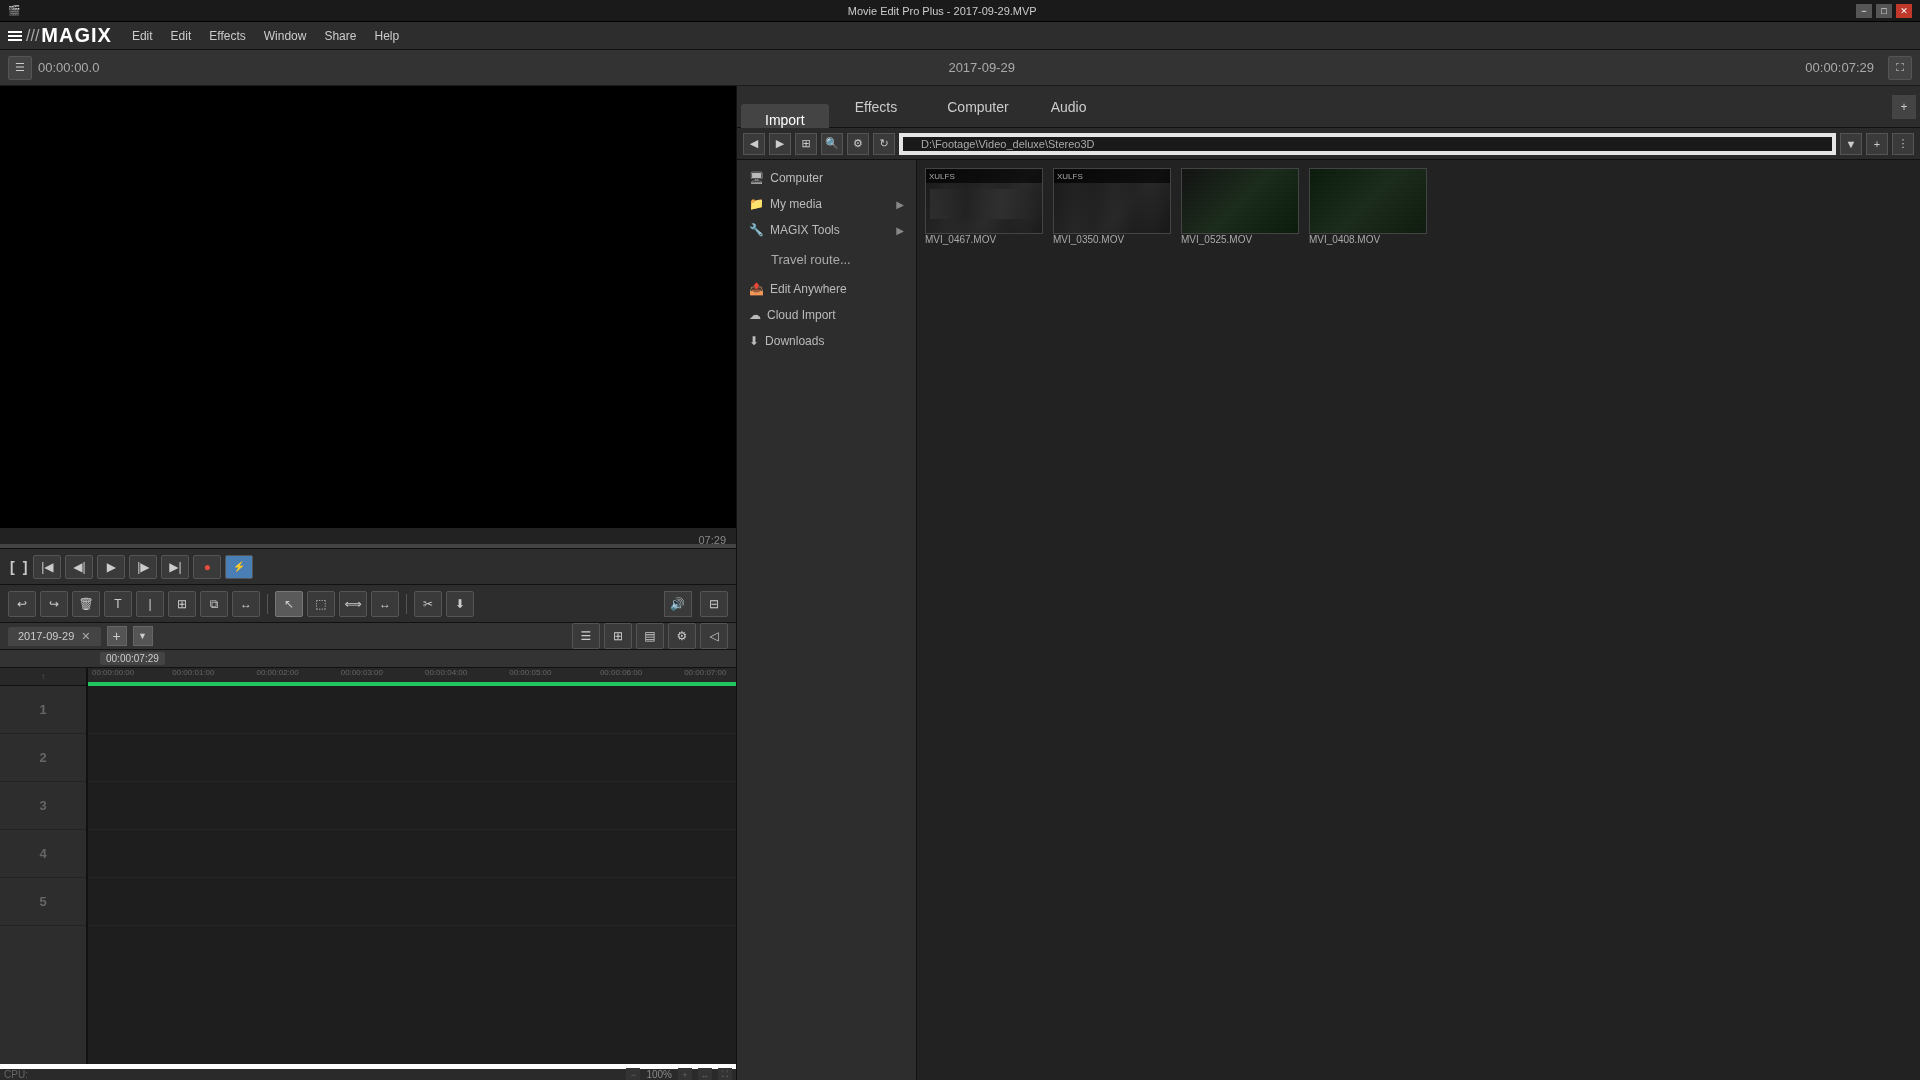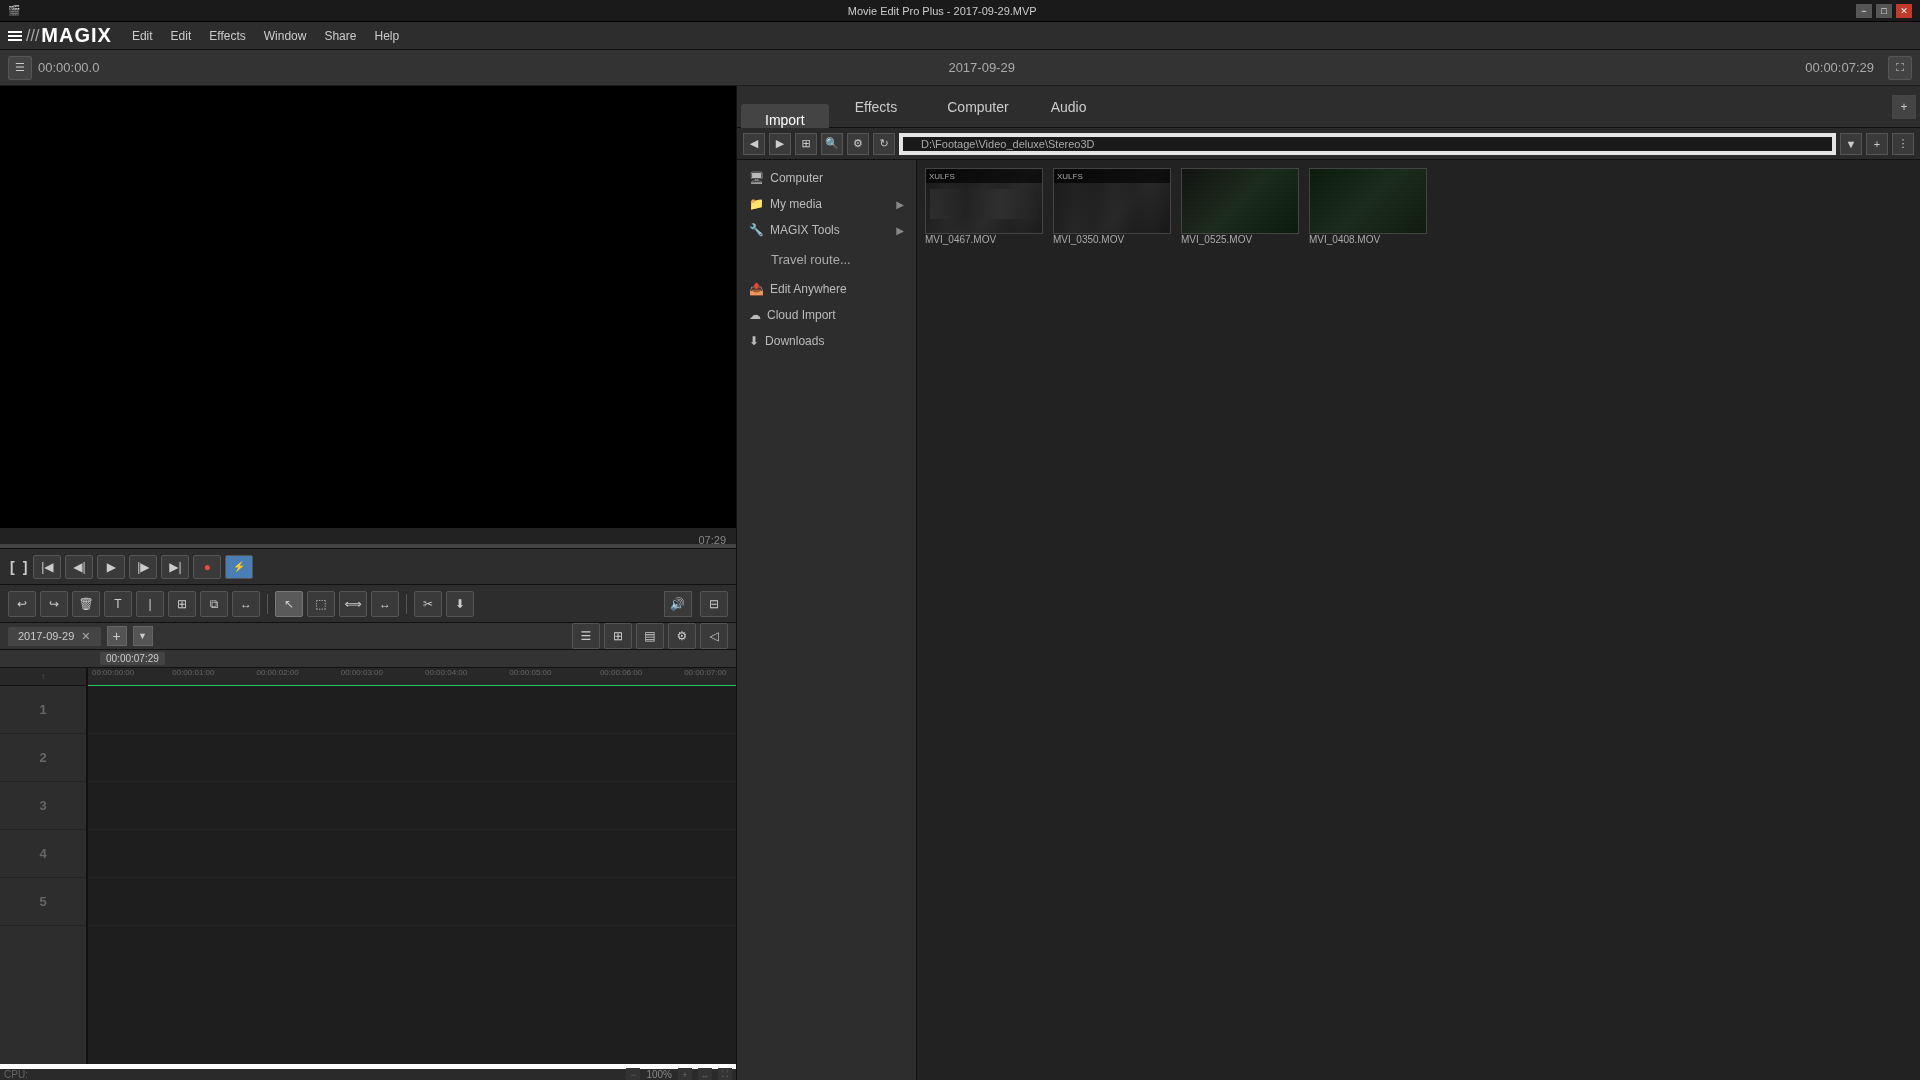--- a/index.html
+++ b/index.html
@@ -689,21 +689,21 @@
 
           <div style="height:18px;background:#282828;border-bottom:1px solid #111;font-size:8px;display:flex;align-items:center;justify-content:center;color:#555;">↕</div>
           <div class="track-label-cell">1</div>
           <div class="track-label-cell">2</div>
           <div class="track-label-cell">3</div>
           <div class="track-label-cell">4</div>
           <div class="track-label-cell">5</div>
         </div>
         <div id="tracks-canvas">
 
-          <div id="timeline-ruler-row" style="height:18px;background:#282828;border-bottom:1px solid #22c55e;position:relative;">
+          <div id="timeline-ruler-row" style="height:18px;background:#282828;border-bottom:4px solid #22c55e;position:relative;">
             <span style="position:absolute;left:4px;font-size:8px;color:#666;">00:00:00:00</span>
             <span style="position:absolute;left:13%;font-size:8px;color:#666;">00:00:01:00</span>
             <span style="position:absolute;left:26%;font-size:8px;color:#666;">00:00:02:00</span>
             <span style="position:absolute;left:39%;font-size:8px;color:#666;">00:00:03:00</span>
             <span style="position:absolute;left:52%;font-size:8px;color:#666;">00:00:04:00</span>
             <span style="position:absolute;left:65%;font-size:8px;color:#666;">00:00:05:00</span>
             <span style="position:absolute;left:79%;font-size:8px;color:#666;">00:00:06:00</span>
             <span style="position:absolute;left:92%;font-size:8px;color:#666;">00:00:07:00</span>
           </div>
 

